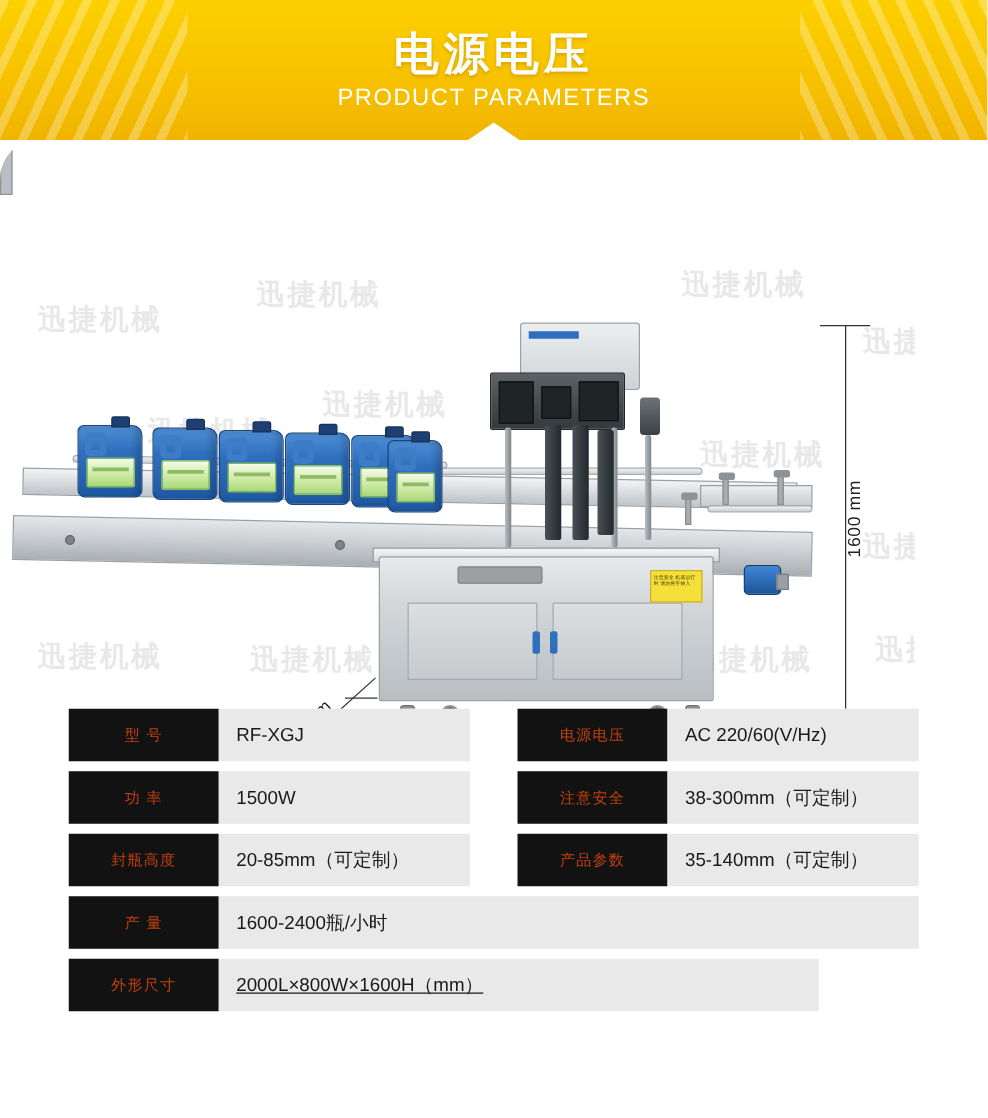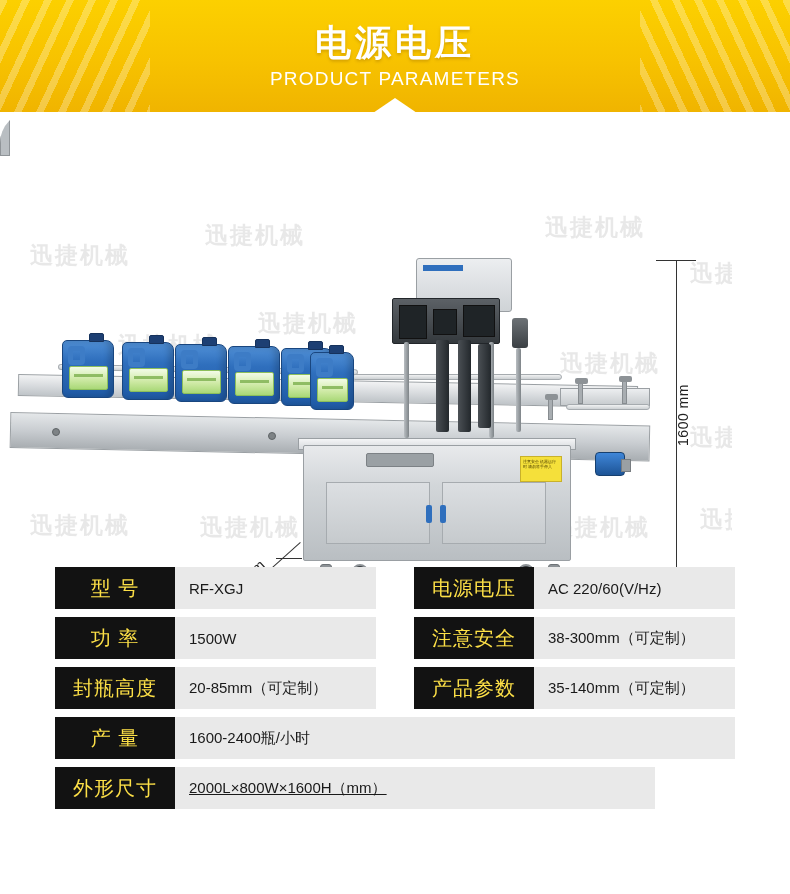--- a/index.html
+++ b/index.html
@@ -248,22 +248,22 @@
     padding: 0 55px;
   }
   .spec-row {
     display: flex;
     margin-bottom: 8px;
     gap: 38px;
   }
   .spec-pair { display: flex; flex: 1; }
   .spec-key {
     background: #121212;
-    color: #fde047;
-    font-size: 20px;
+    color: #c2410c;
+    font-size: 12px;
     height: 42px;
     min-width: 120px;
     display: flex; align-items: center; justify-content: center;
     letter-spacing: 1px;
     white-space: nowrap;
   }
   .spec-val {
     background: #e9e9e9;
     color: #1a1a1a;
     font-size: 15px;

